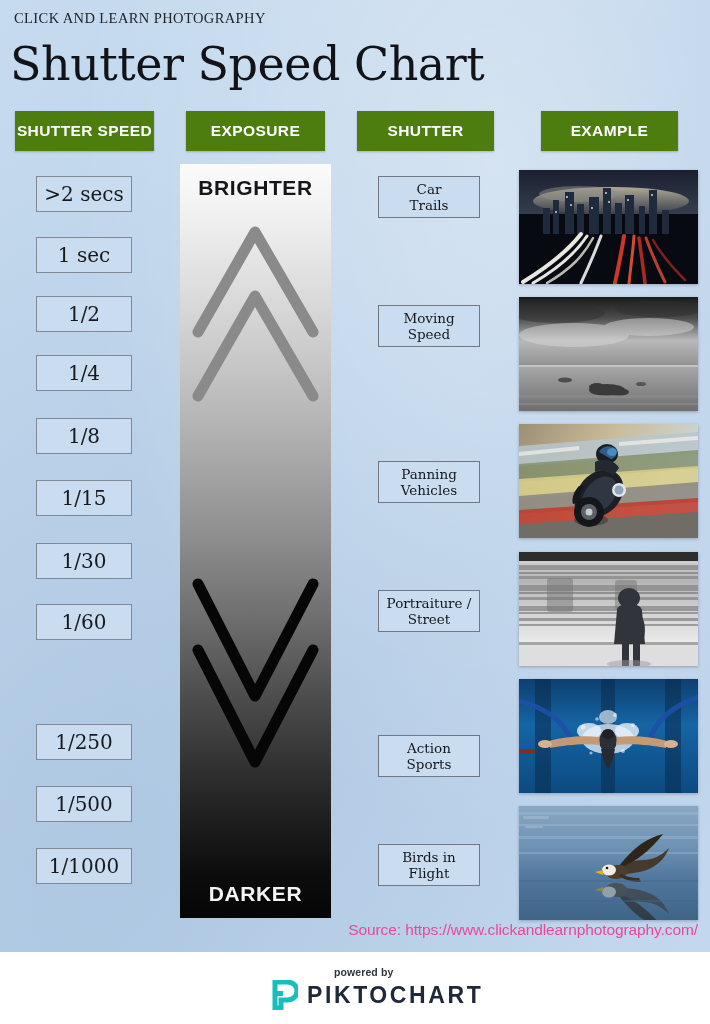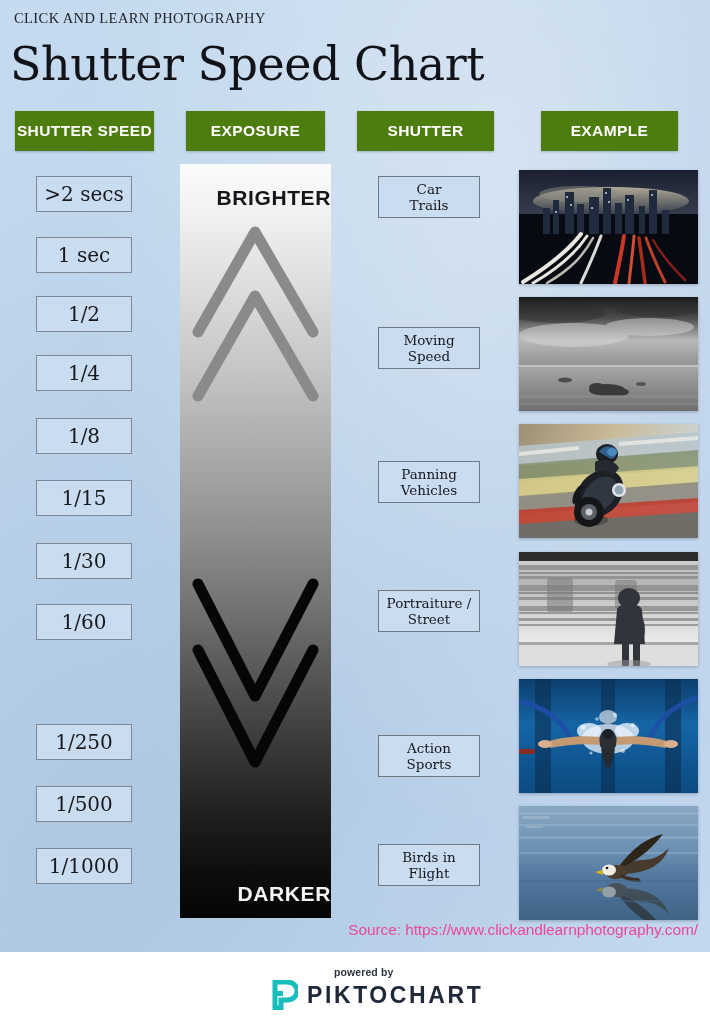--- a/index.html
+++ b/index.html
@@ -121,25 +121,24 @@
       #343434 79%,
       #1e1e1e 87%,
       #0d0d0d 94%,
       #050505 100%);
     overflow: hidden;
   }
   .expo-label {
     position: absolute;
     left: 0;
     width: 100%;
-    text-align: right;
+    text-align: center;
     font-size: 21px;
     font-weight: 700;
     letter-spacing: 0.6px;
-    margin-top: 10px;
   }
   #label-brighter { top: 12px;  color: #14161a; }
   #label-darker   { bottom: 12px; color: #f4f4f4; }
   .chev-svg { position: absolute; left: 0; top: 0; }
 
   
   .subject-chip {
     position: absolute;
     left: 378px;
     width: 102px;
@@ -257,21 +256,21 @@
       </g>
     </svg>
 
     <div class="expo-label" id="label-darker">DARKER</div>
   </div>
 
   <div id="subject-col">
       <div class="subject-chip" style="top: 176px;">
         <div><span>Car</span><br><span>Trails</span></div>
       </div>
-      <div class="subject-chip" style="top: 327px;">
+      <div class="subject-chip" style="top: 305px;">
         <div><span>Moving</span><br><span>Speed</span></div>
       </div>
       <div class="subject-chip" style="top: 461px;">
         <div><span>Panning</span><br><span>Vehicles</span></div>
       </div>
       <div class="subject-chip" style="top: 590px;">
         <div><span>Portraiture /</span><br><span>Street</span></div>
       </div>
       <div class="subject-chip" style="top: 735px;">
         <div><span>Action</span><br><span>Sports</span></div>

